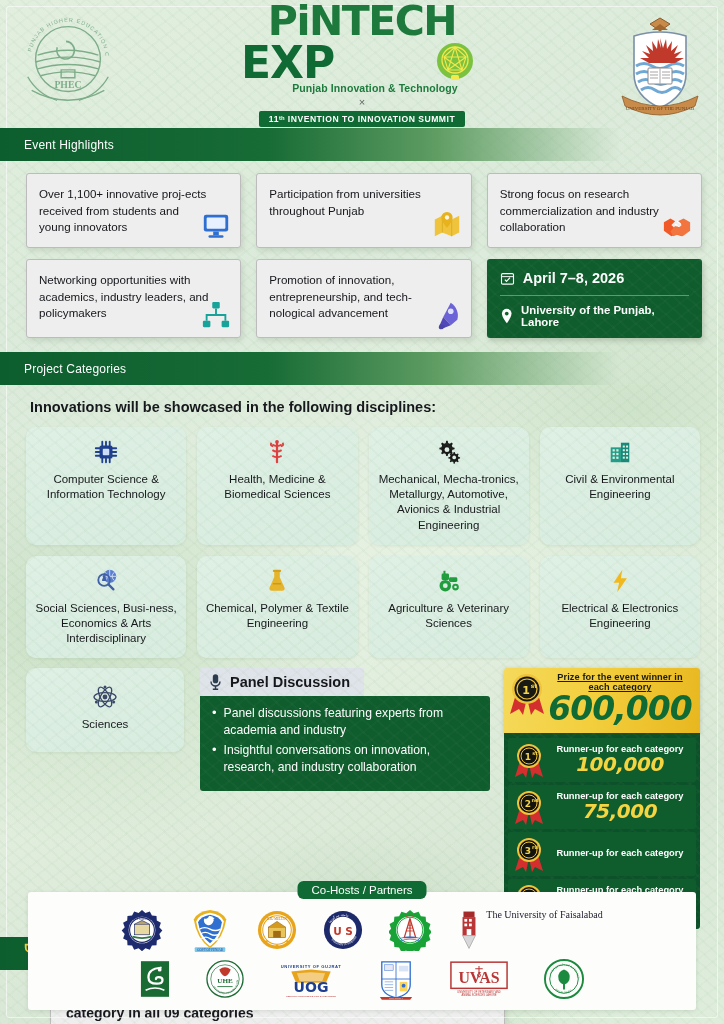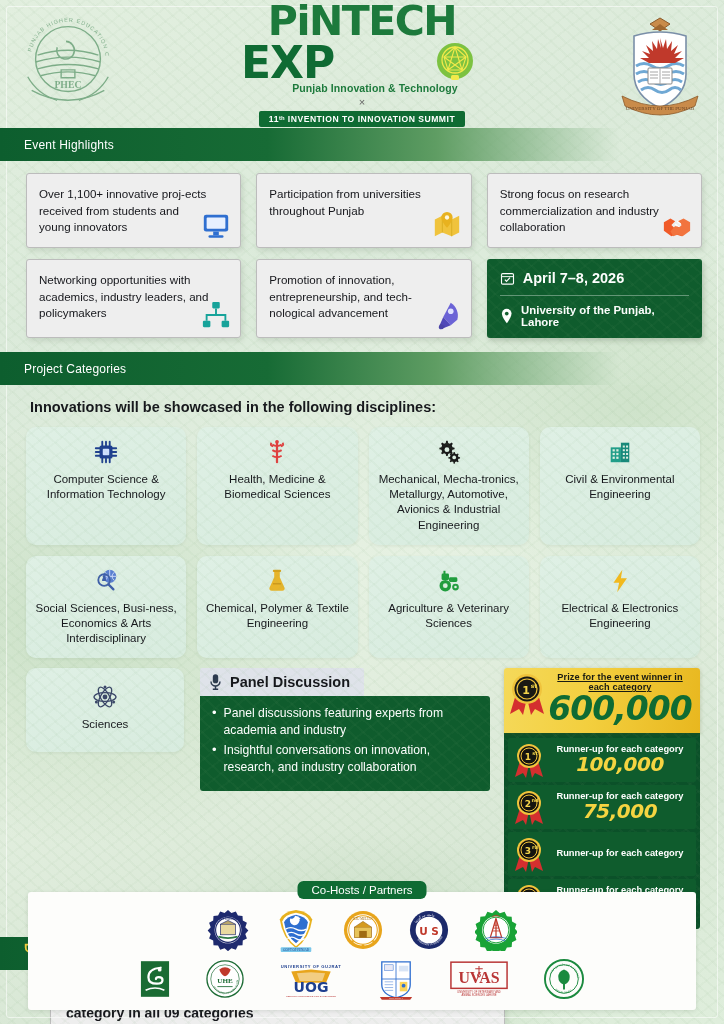--- a/index.html
+++ b/index.html
@@ -714,20 +714,35 @@
             <path d="M18 23 h8M19 20 h6M20 17 h4"></path>
           </g>
           <g stroke="#2f6fd0" stroke-width=".8" fill="none">
             <path d="M11 31 q11 -4 22 0"></path>
             <path d="M12 33.5 q10 -4 20 0"></path>
           </g>
           <path d="M18 8 q4 -3 8 0" stroke="#c0392b" stroke-width=".9" fill="none"></path>
         </svg>
       </div>
 
+      <div class="plogo">
+        <svg width="24" height="42" viewBox="0 0 26 44">
+          <rect x="7" y="2" width="12" height="6" fill="#a52a2a"></rect>
+          <rect x="6" y="8" width="14" height="20" fill="#b93636"></rect>
+          <g fill="#fff">
+            <rect x="8" y="10" width="3" height="3"></rect>
+              <rect x="13" y="10" width="3" height="3"></rect>
+            <rect x="8" y="15" width="3" height="3"></rect>
+              <rect x="13" y="15" width="3" height="3"></rect>
+            <rect x="10.5" y="21" width="5" height="7"></rect>
+          </g>
+          <path d="M6 28 h14 l-7 14z" fill="#d8d8d8" stroke="#9a9a9a" stroke-width=".7"></path>
+        </svg>
+        <div class="uof-text">The University of Faisalabad</div>
+      </div>
     </div>
 
     <div class="plogo-row r2">
 
       <div class="plogo">
         <svg width="30" height="38" viewBox="0 0 32 40">
           <rect x="1" y="1" width="30" height="38" fill="#1a6b33"></rect>
           <path d="M22 8 q-13 1 -13 10 q0 7 9 7 q6 0 6 -4 q0 -3 -4 -3 q-3 0 -3 2" fill="none" stroke="#fff" stroke-width="2.4" stroke-linecap="round"></path>
           <circle cx="21" cy="10" r="2" fill="#fff"></circle>
           <path d="M6 32 q10 -5 20 0" stroke="#fff" stroke-width="1.6" fill="none"></path>

